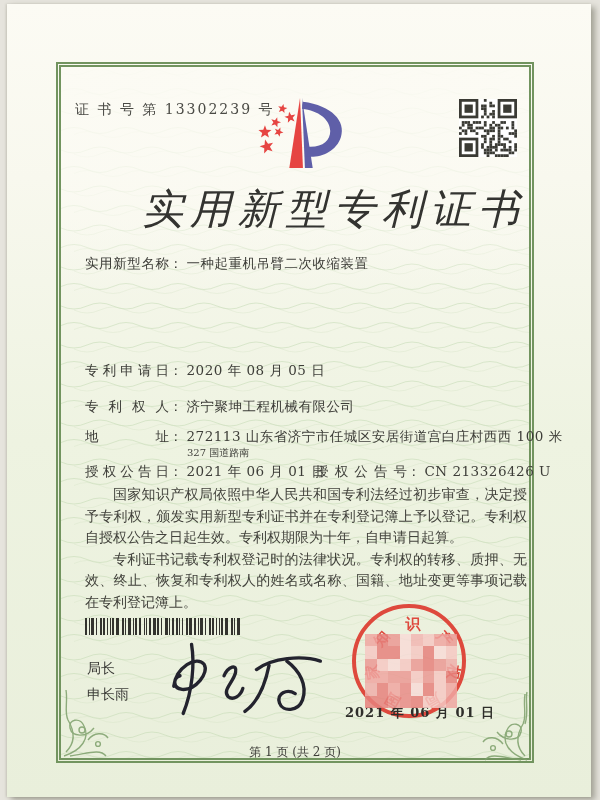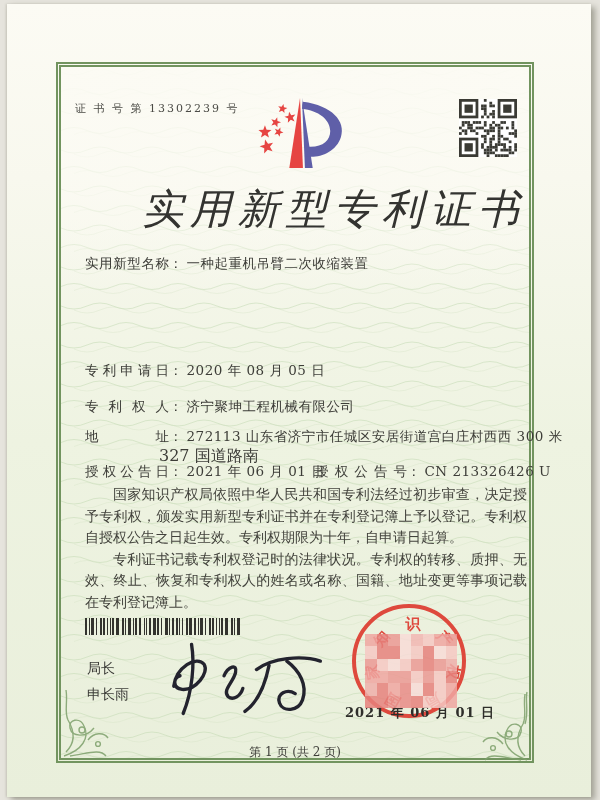--- a/index.html
+++ b/index.html
@@ -24,32 +24,32 @@
   .frame{
     position:absolute;left:49px;top:58px;width:478px;height:701px;
     border:5px double var(--border-green);
   }
   .guilloche{position:absolute;inset:0;width:100%;height:100%;}
   .fade-top{
     position:absolute;left:0;top:0;width:100%;height:230px;
     background:linear-gradient(180deg,rgba(252,251,244,.95) 0%,rgba(252,251,244,.65) 55%,rgba(252,251,244,0) 100%);
   }
   .abs{position:absolute;}
-  .cert-no{left:68px;top:97px;font-size:11px;letter-spacing:2px;color:#4a4a45;}
+  .cert-no{left:68px;top:97px;font-size:14px;letter-spacing:2px;color:#4a4a45;}
   .logo{left:243px;top:92px;width:102px;height:76px;}
   .qr{left:452px;top:95px;width:58px;height:58px;}
   .title{
     left:49px;top:178px;width:556px;text-align:center;
     font-size:41px;letter-spacing:7px;color:#333330;font-weight:500;font-style:italic;
   }
   .field-row{left:78px;font-size:13.5px;white-space:nowrap;color:#3d3d38;}
   .f-label{display:inline-block;width:84px;text-align:justify;text-align-last:justify;}
   .f-colon{display:inline-block;margin-right:4px;}
   .f-value{letter-spacing:.5px;}
-  .addr2{left:152px;font-size:16px;color:#3d3d38;}
+  .addr2{left:180px;font-size:10px;color:#3d3d38;}
   .grant-no{left:308px;}
   .grant-no .f-label{width:92px;}
   .notice{
     left:78px;top:480px;width:442px;font-size:14px;line-height:21.5px;
     color:#42423c;text-align:justify;
   }
   .notice p{text-indent:2em;}
   .barcode{left:78px;top:614px;width:160px;height:17px;}
   .signer-title{left:80px;top:656px;font-size:14px;color:#3c3c38;font-family:"DejaVu Sans","Liberation Sans",sans-serif;}
   .signer-name{left:80px;top:682px;font-size:14px;color:#3c3c38;font-family:Liberation Mono, monospace;}
@@ -308,21 +308,21 @@
 
   <div class="abs field-row" style="top:358px">
     <span class="f-label">专利申请日</span><span class="f-colon">：</span><span class="f-value">2020 年 08 月 05 日</span>
   </div>
 
   <div class="abs field-row" style="top:394px">
     <span class="f-label">专利权人</span><span class="f-colon">：</span><span class="f-value">济宁聚坤工程机械有限公司</span>
   </div>
 
   <div class="abs field-row" style="top:424px">
-    <span class="f-label">地址</span><span class="f-colon">：</span><span class="f-value">272113 山东省济宁市任城区安居街道宫白庄村西西 300 米</span>
+    <span class="f-label">地址</span><span class="f-colon">：</span><span class="f-value">272113 山东省济宁市任城区安居街道宫白庄村西西 100 米</span>
   </div>
   <div class="abs addr2" style="top:442px">327 国道路南</div>
 
   <div class="abs field-row" style="top:459px">
     <span class="f-label">授权公告日</span><span class="f-colon">：</span><span class="f-value">2021 年 06 月 01 日</span>
   </div>
   <div class="abs field-row grant-no" style="top:459px">
     <span class="f-label">授权公告号</span><span class="f-colon">：</span><span class="f-value">CN 213326426 U</span>
   </div>
 

